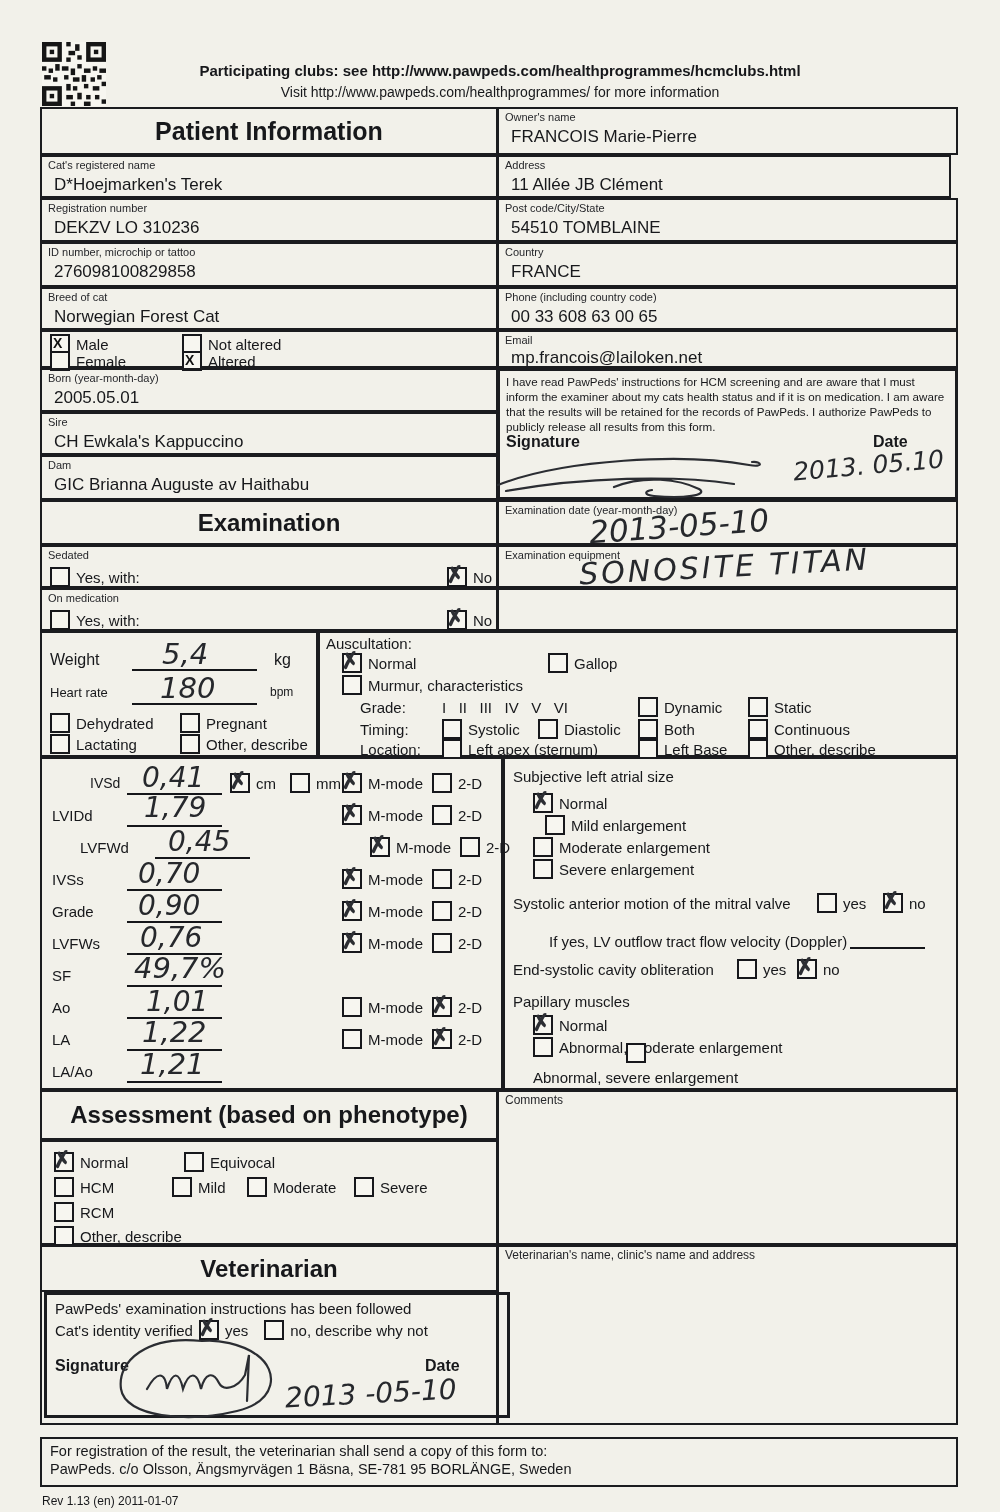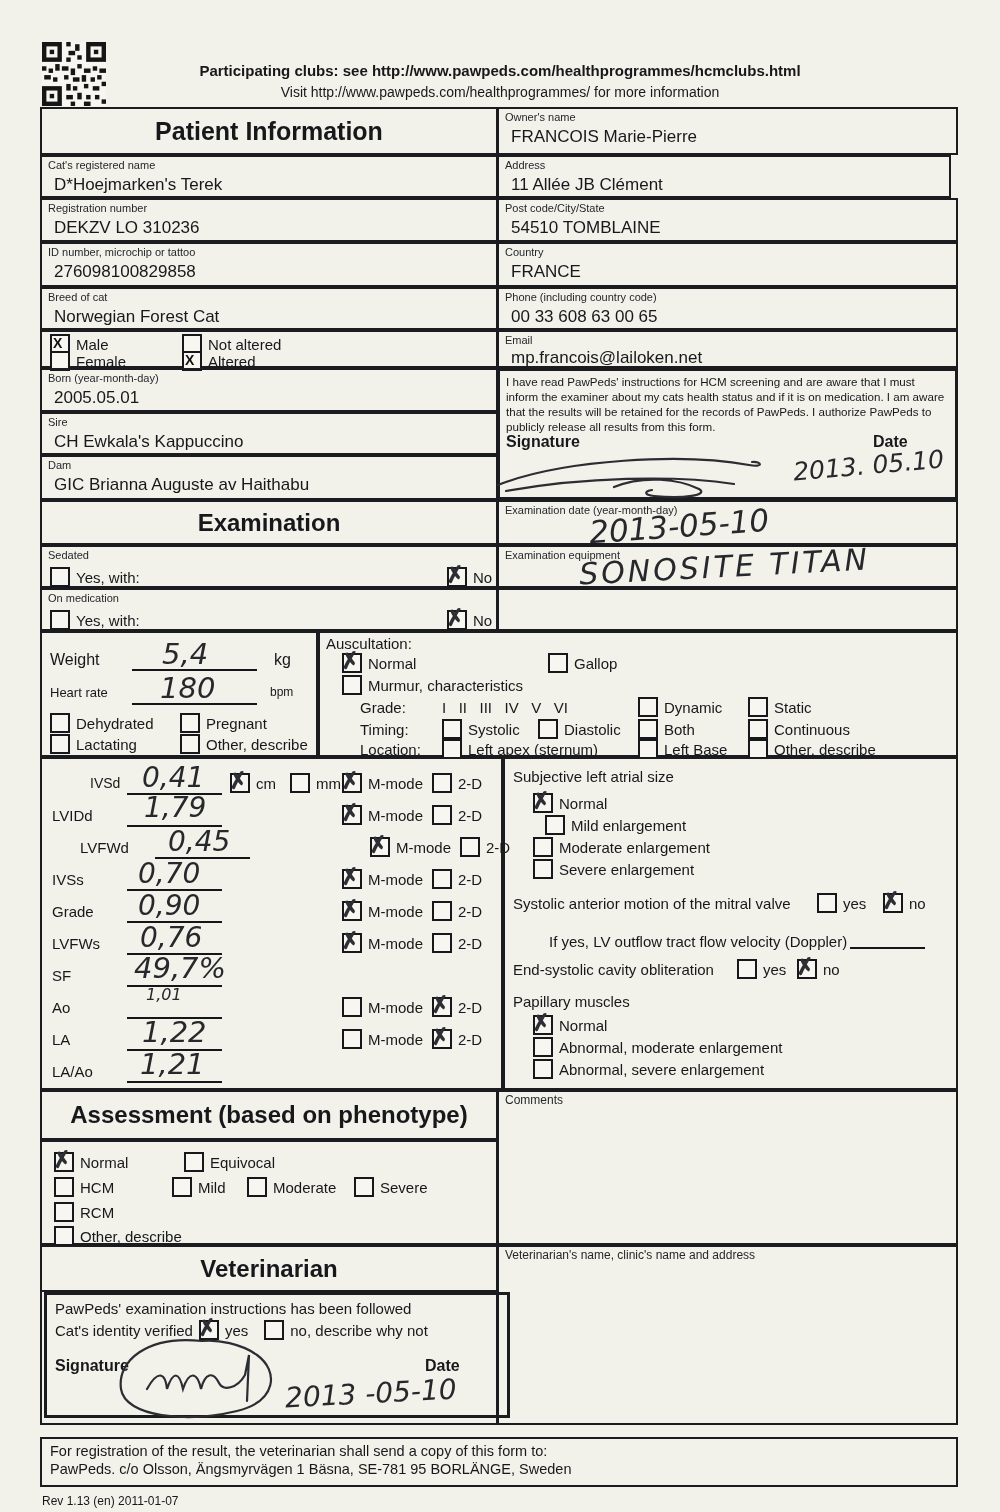--- a/index.html
+++ b/index.html
@@ -453,21 +453,21 @@
 
     <div class="abs" style="left:0;top:200px;width:100%;height:33px;">
       <span class="abs" style="left:10px;top:8px;font-size:15px;">SF</span>
       <span class="wline" style="left:85px;top:26px;width:95px;"></span>
       <span class="hand abs" style="left:92px;top:-8px;font-size:29px;">49,7%</span>
     </div>
 
     <div class="abs" style="left:0;top:232px;width:100%;height:33px;">
       <span class="abs" style="left:10px;top:8px;font-size:15px;">Ao</span>
       <span class="wline" style="left:85px;top:26px;width:95px;"></span>
-      <span class="hand abs" style="left:104px;top:-6px;font-size:16px;">1,01</span>
+      <span class="hand abs" style="left:104px;top:-6px;font-size:28px;">1,01</span>
       <span class="cbrow abs" style="left:300px;top:6px;">
         <span class="cb">
             <span class="mk hmk"></span>
           </span>
         <span>M-mode</span>
       </span>
       <span class="cbrow abs" style="left:390px;top:6px;">
         <span class="cb">
             <span class="mk hmk">✗</span>
           </span>
@@ -560,21 +560,21 @@
           <span class="mk hmk">✗</span>
         </span>
       <span>Normal</span>
     </div>
     <div class="cbrow abs" style="left:28px;top:278px;">
       <span class="cb">
           <span class="mk hmk"></span>
         </span>
       <span>Abnormal, moderate enlargement</span>
     </div>
-    <div class="cbrow abs" style="left:28px;top:300px;">
+    <div class="cbrow abs" style="left:28px;top:284px;flex-direction:column;">
       <span class="cb">
           <span class="mk hmk"></span>
         </span>
       <span>Abnormal, severe enlargement</span>
     </div>
   </div>
 
   <div class="cell sect-title" style="left:40px;top:1090px;width:458px;height:50px;font-size:24px;">Assessment (based on phenotype)</div>
   <div class="cell" style="left:40px;top:1140px;width:458px;height:105px;padding:0;font-size:15px;">
     <div class="cbrow abs" style="left:12px;top:10px;">

